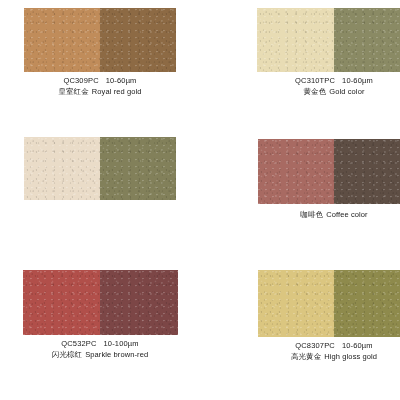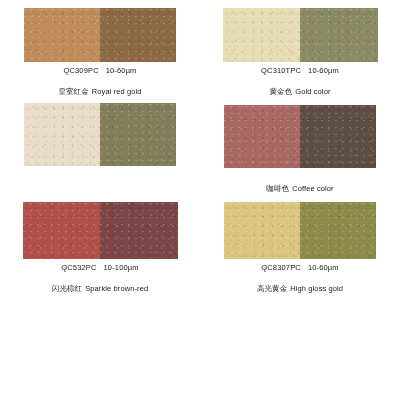--- a/index.html
+++ b/index.html
@@ -14,20 +14,21 @@
     font-family: "Liberation Sans", "DejaVu Sans", sans-serif;
     overflow: hidden;
   }
   #chart {
     width: 400px;
     height: 400px;
     box-sizing: border-box;
     display: grid;
     grid-template-columns: 200px 200px;
     grid-template-rows: 97px 97px 100px 106px;
+    gap: 34px;
   }
   .cell {
     position: relative;
     box-sizing: border-box;
     display: flex;
     flex-direction: column;
     align-items: center;
   }
   .swatch {
     display: flex;
@@ -64,21 +65,21 @@
   .line1 {
     font-size: 7.5px;
     letter-spacing: .15px;
     white-space: nowrap;
   }
   .line1 .code { margin-right: 7px; }
   .line2 {
     font-size: 7.5px;
     letter-spacing: .1px;
     white-space: nowrap;
-    margin-top: 12px;
+    margin-top: 2px;
   }
   .line2 .cn {
     font-family: "DejaVu Sans", sans-serif;
     margin-right: 3px;
   }
 </style>
 </head>
 <body style="background: rgb(255, 255, 255);">
 
 <div id="chart">

